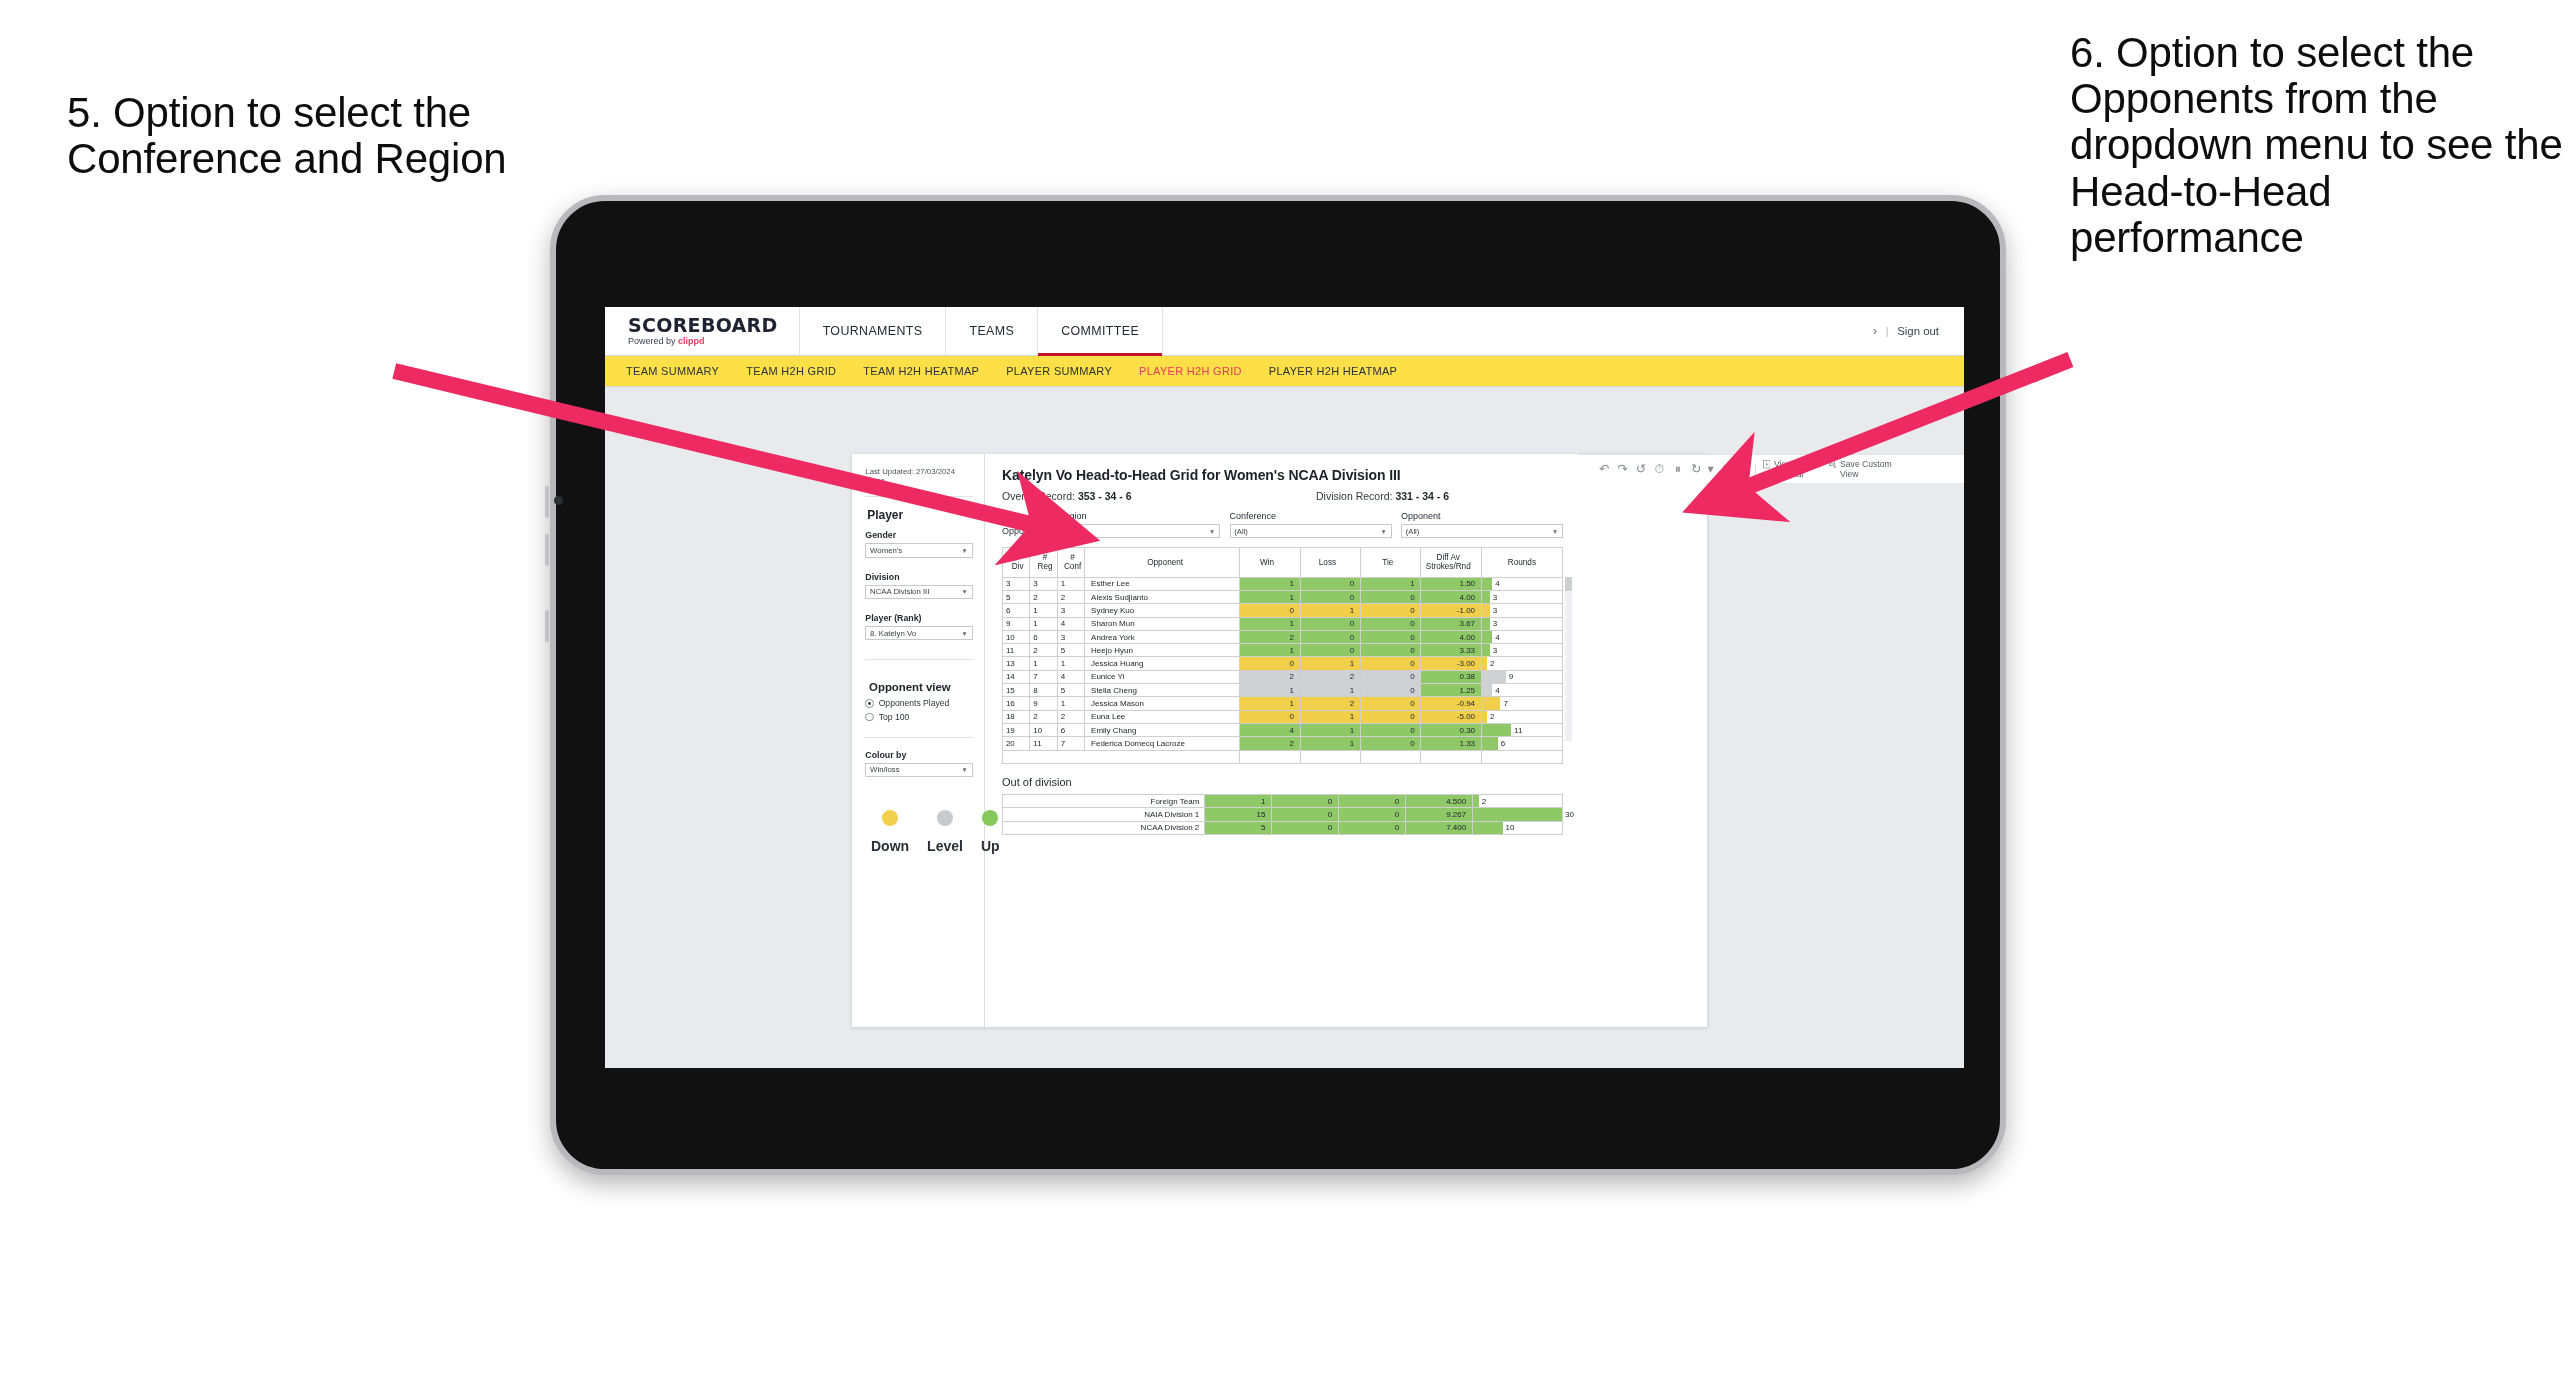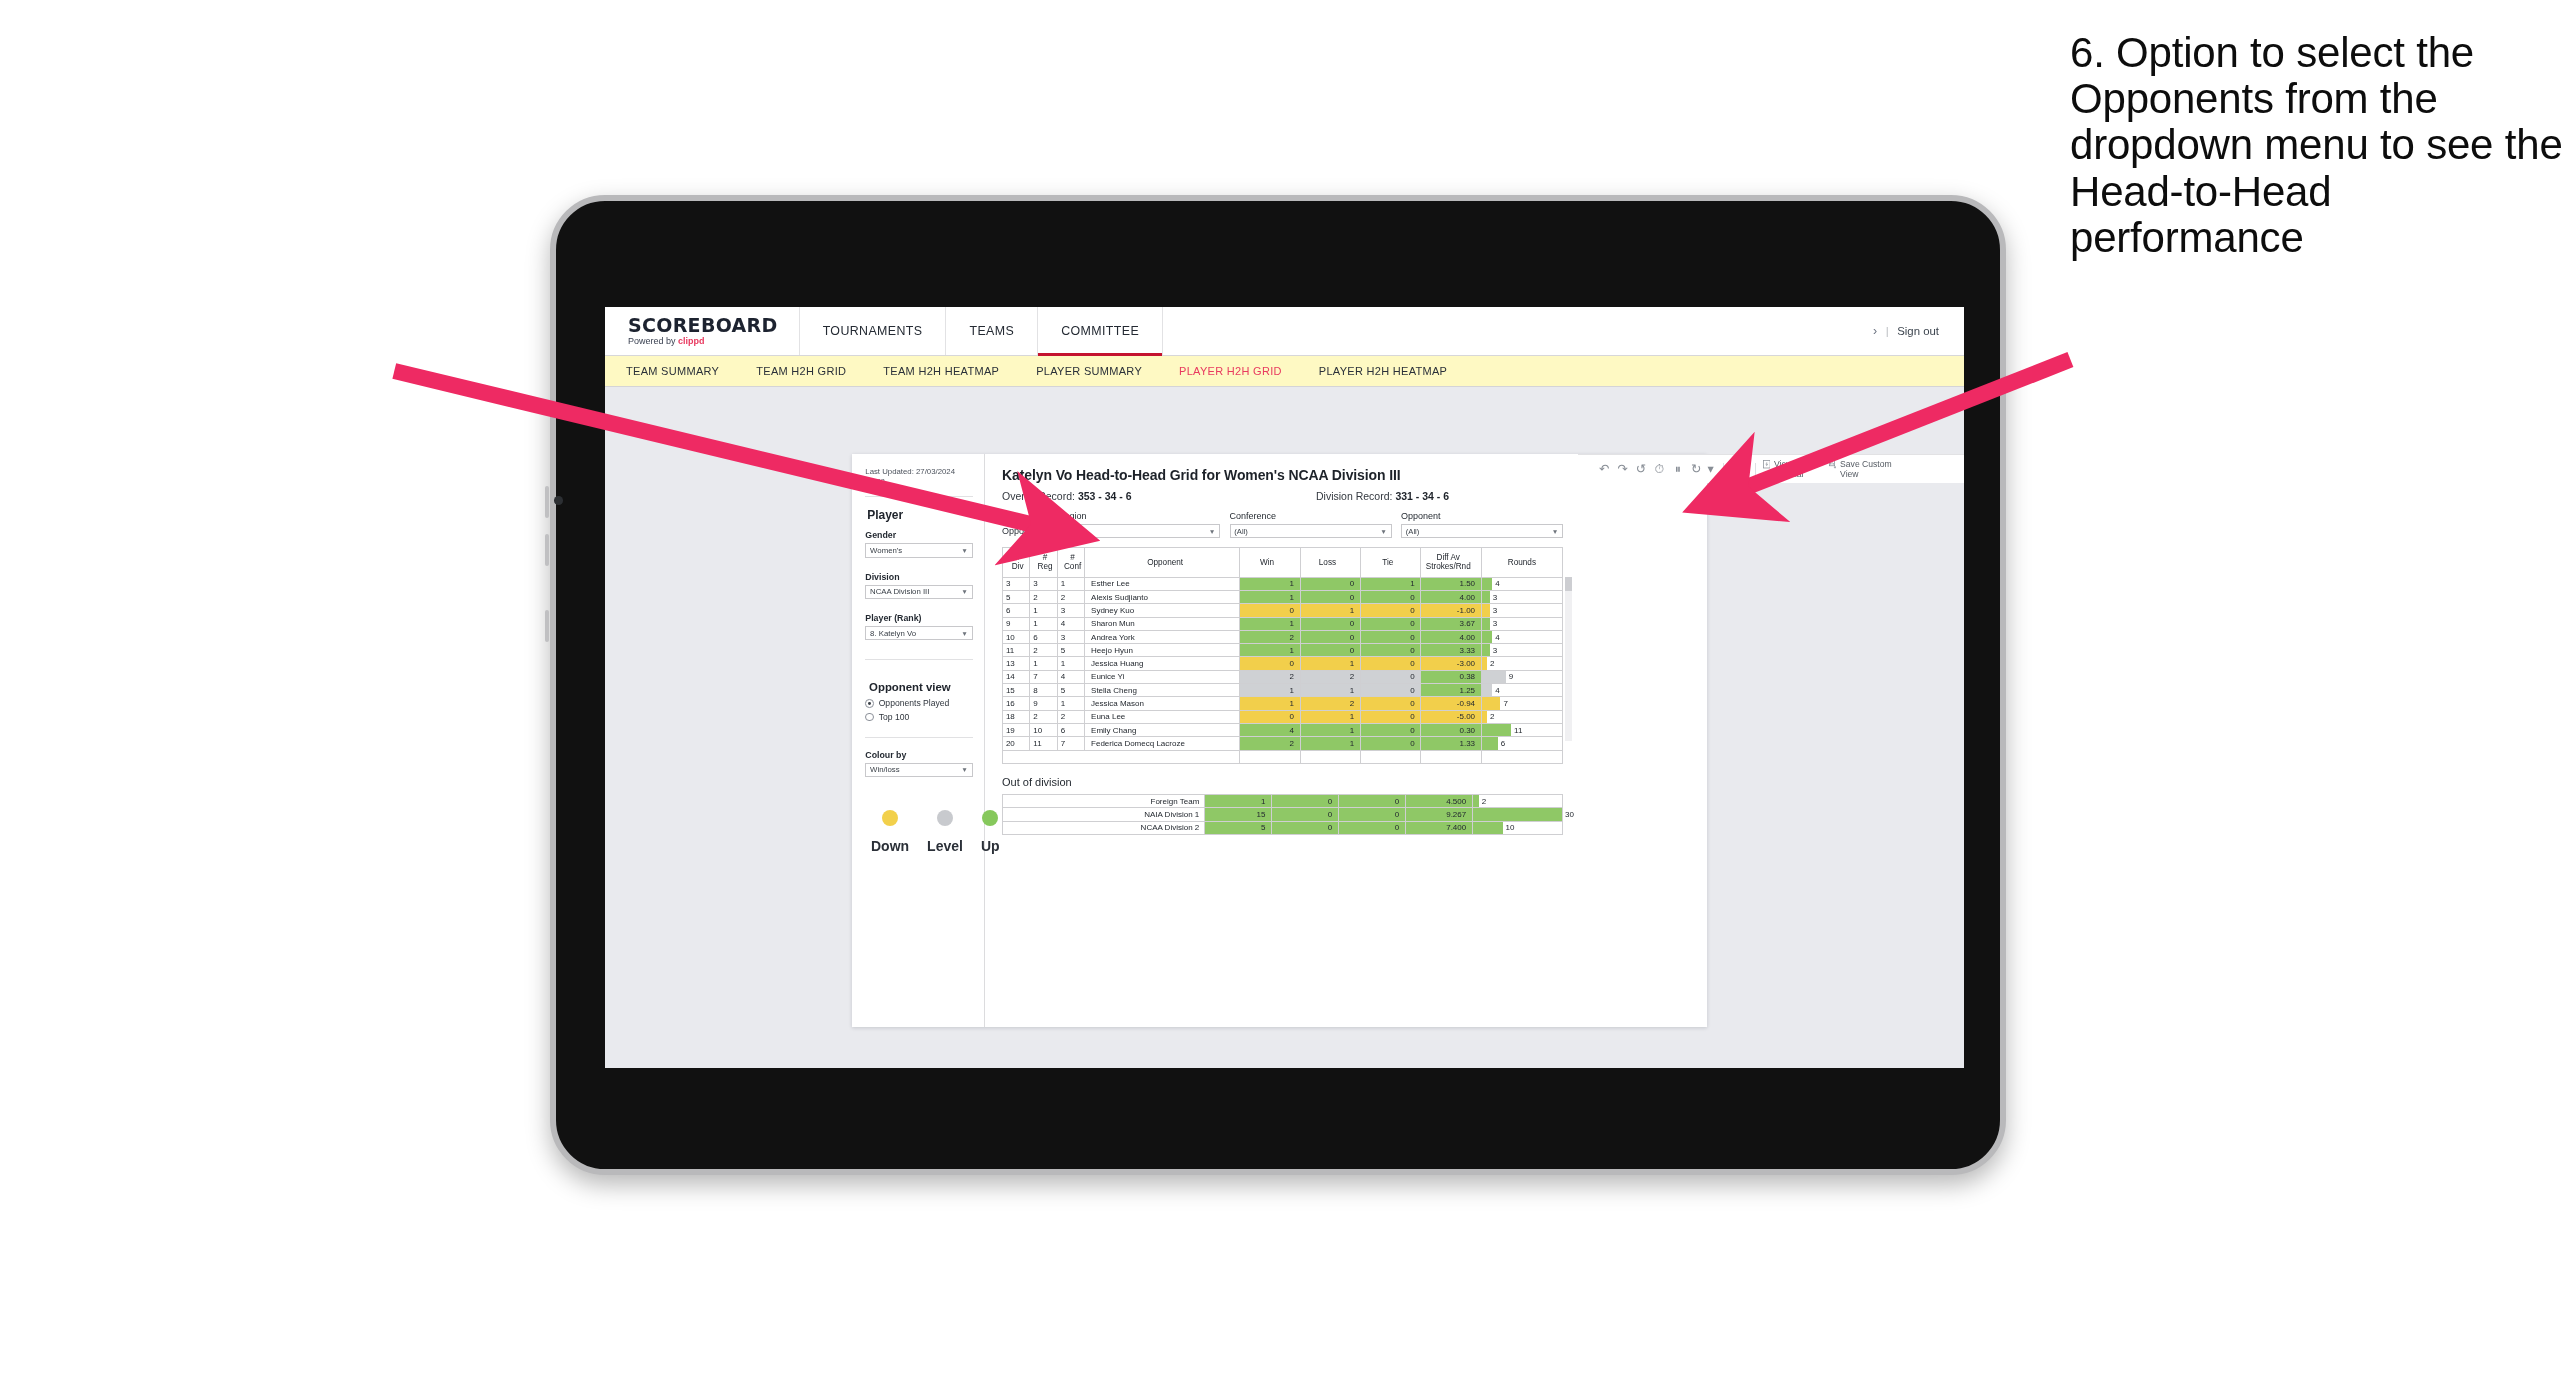--- a/index.html
+++ b/index.html
@@ -80,22 +80,22 @@
   }
   .header-right {
     margin-left: auto; display: flex; align-items: center; gap: 8.6px;
     padding-right: 25px; font-size: 11.4px; color: #3c444e;
   }
   .header-right .sep { color: #b9bcc1; }
   .chev { color: #6b7280; font-size: 12.4px; }
 
   
   .subtabs {
-    height: 31px; background: #fef9c3; display: flex; align-items: center;
-    padding-left: 21px; gap: 37px; border-bottom: 1px solid #d4d4d7;
+    height: 31px; background: #fde047; display: flex; align-items: center;
+    padding-left: 21px; gap: 27px; border-bottom: 1px solid #d4d4d7;
   }
   .subtab { font-size: 11px; color: #2a3039; letter-spacing: 0.3px; cursor: pointer; white-space: nowrap; }
   .subtab.active { color: #e8395f; }
 
   
   #workbook {
     position: absolute; left: 247px; top: 147px;
     width: 855px; height: 573px;
     background: #ffffff;
     box-shadow: 0 1px 3.8px rgba(20,25,40,.16);
@@ -188,20 +188,21 @@
   .tb-ico { width: 23px; display: flex; align-items: center; justify-content: center; color: #878d95; font-size: 12.4px; }
   .tb-div { width: 1px; height: 12.4px; background: #dddfe2; margin: 0 6.7px; }
   .tb-item { display: flex; gap: 3.8px; margin-right: 13.3px; cursor: pointer; }
   .tb-item svg { display: block; }
 </style>
 </head>
 <body>
 
 <div id="stage">
 
+  <div class="callout" id="callout-left">5. Option to select the Conference and Region</div>
   <div class="callout" id="callout-right">6. Option to select the Opponents from the dropdown menu to see the Head-to-Head performance</div>
 
   <div id="tablet">
     <div class="cam" style="left:-1.9px; top:295px;"></div>
     <div class="btn-side" style="top:285px; height:32px;"></div>
     <div class="btn-side" style="top:333px; height:32px;"></div>
     <div class="btn-side" style="top:409px; height:32px;"></div>
 
     <div id="screen">
 

